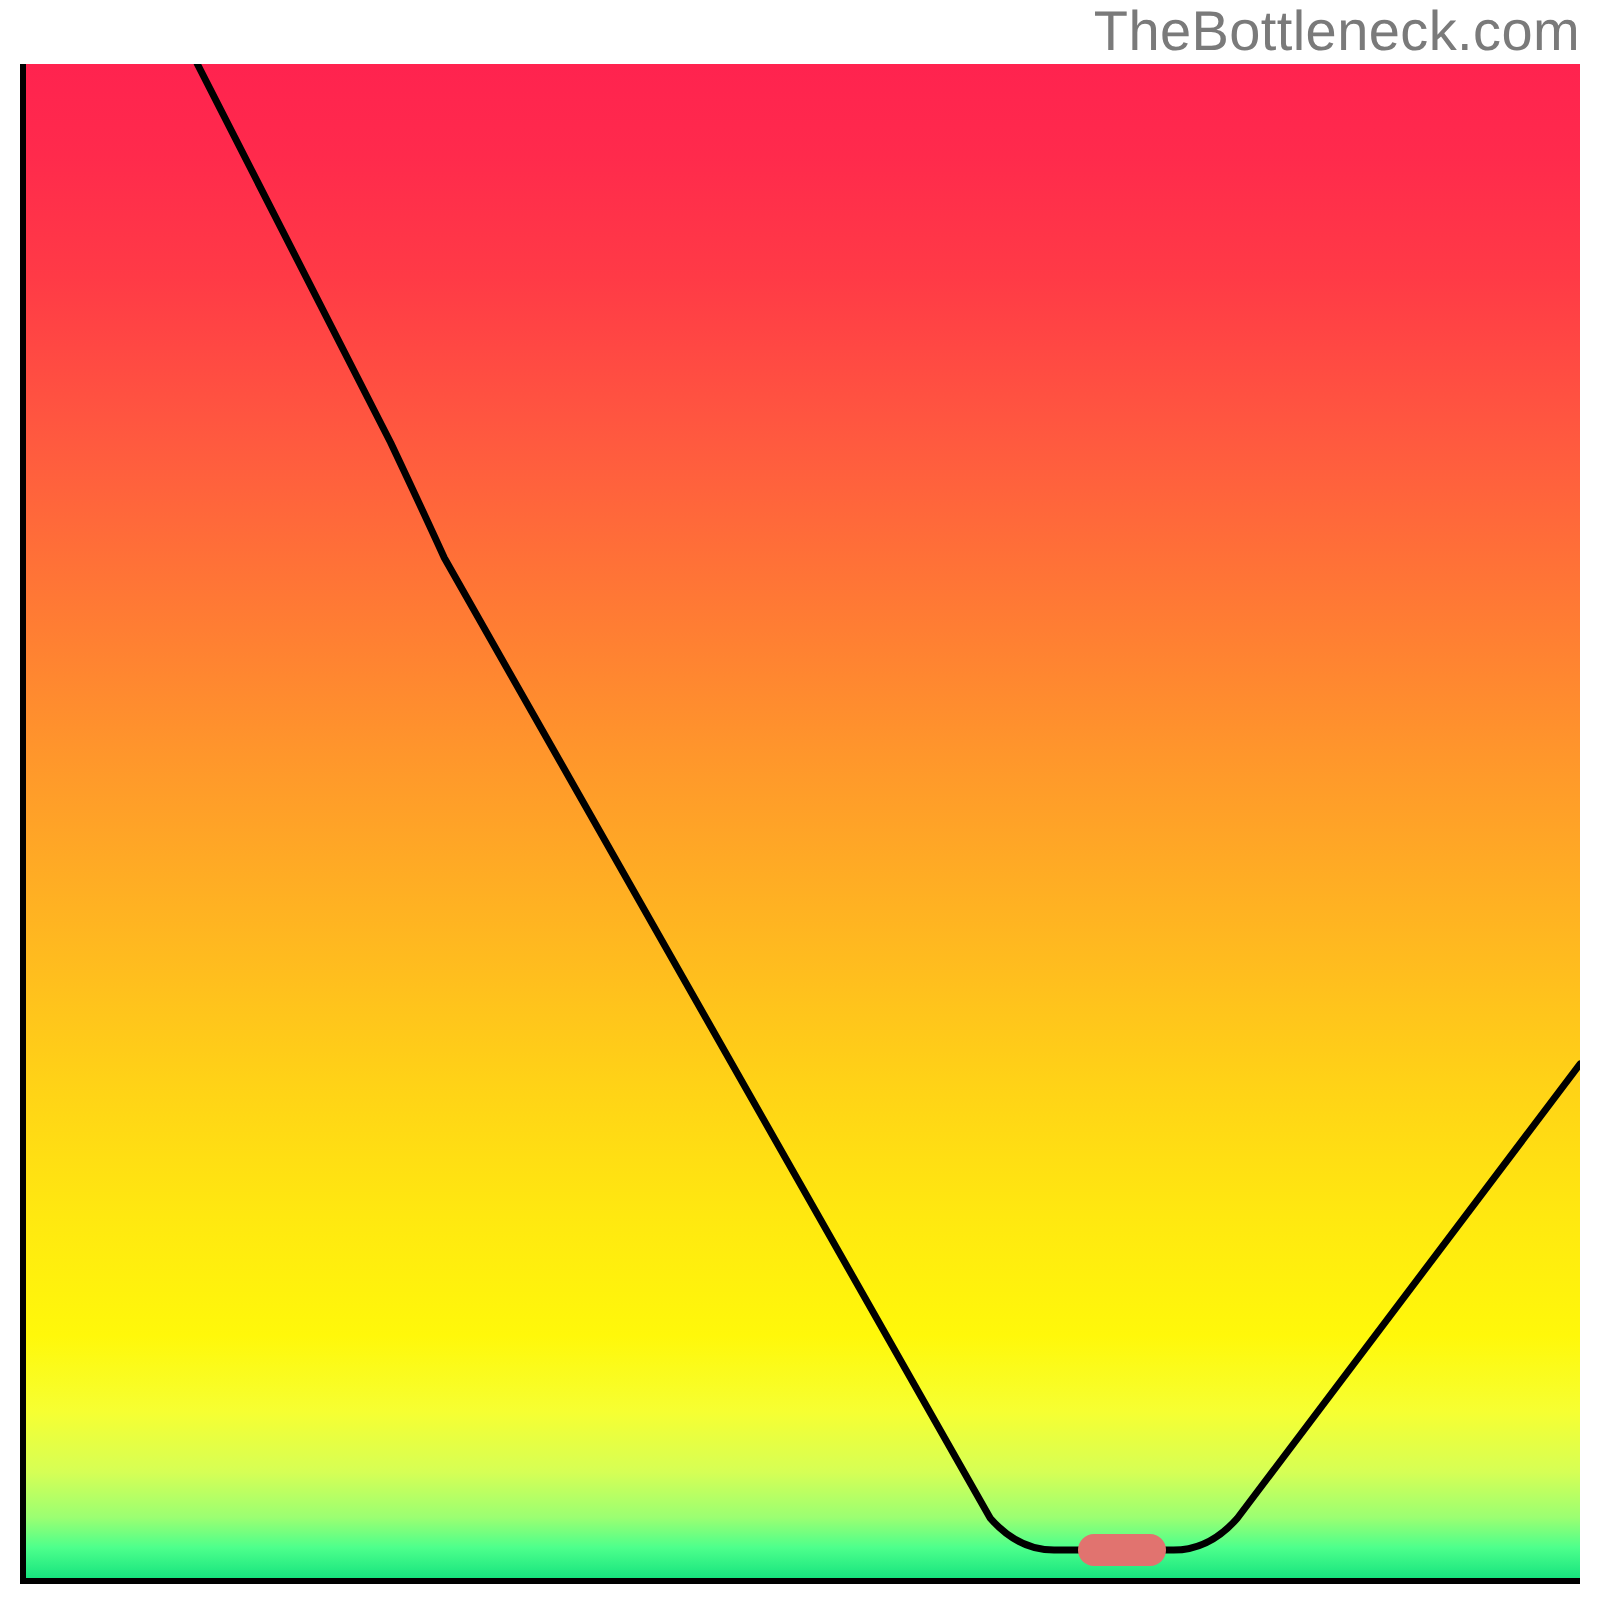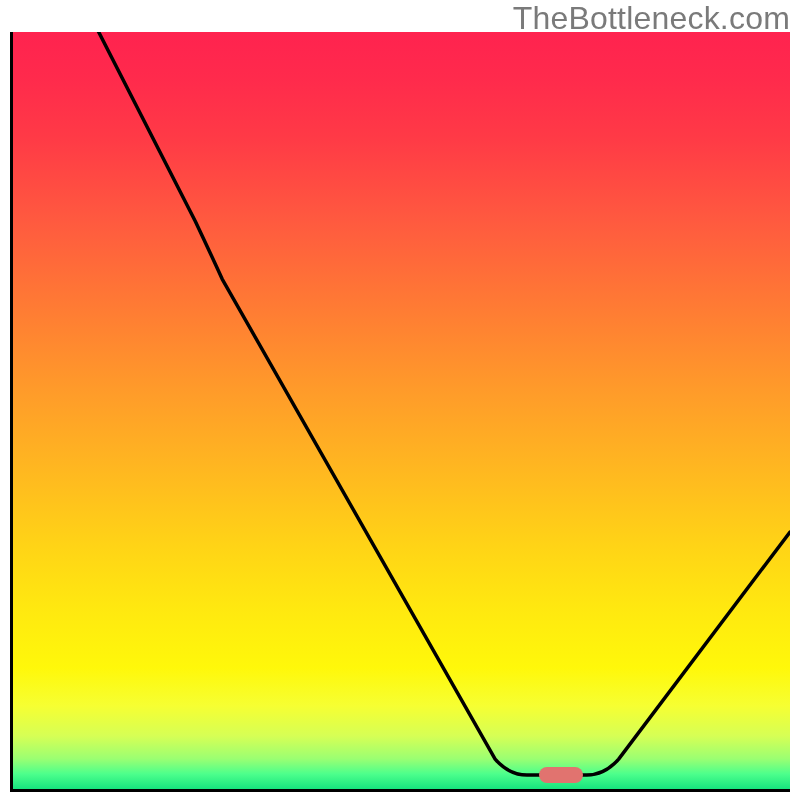--- a/index.html
+++ b/index.html
@@ -8,21 +8,21 @@
     position: relative;
     width: 800px;
     height: 800px;
     background: #fff;
   }
   .watermark {
     position: absolute;
     top: 0;
     right: 10px;
     font-family: Arial, Helvetica, sans-serif;
-    font-size: 32px;
+    font-size: 28px;
     font-weight: 500;
     color: #7a7a7a;
     letter-spacing: 0.2px;
   }
   .plot-area {
     position: absolute;
     top: 32px;
     left: 10px;
     width: 780px;
     height: 760px;

